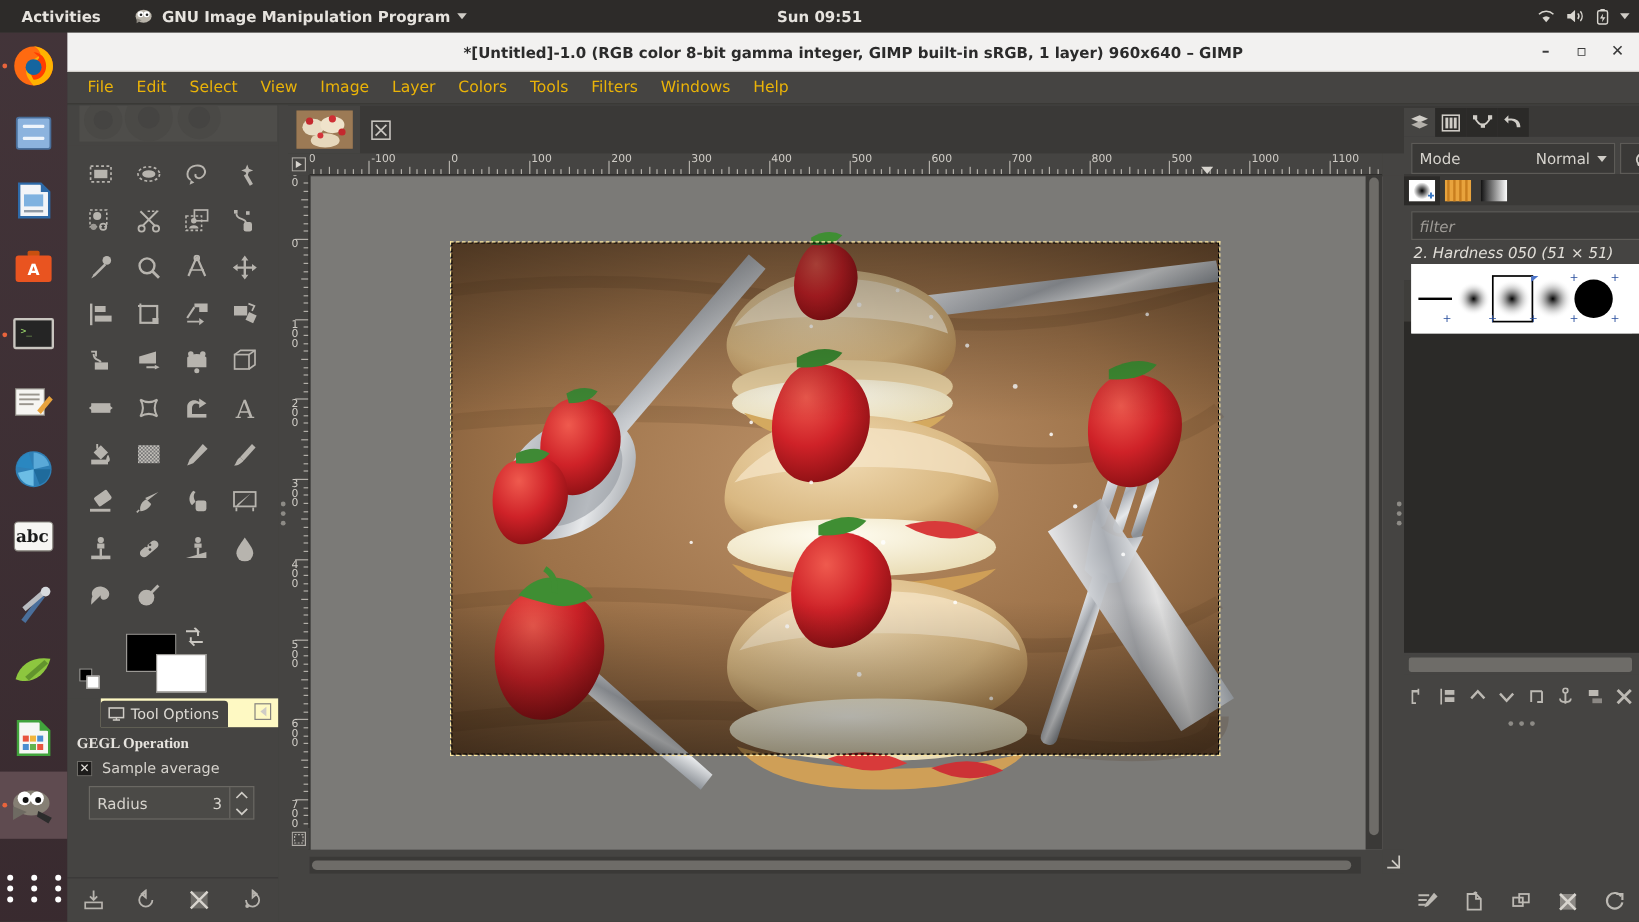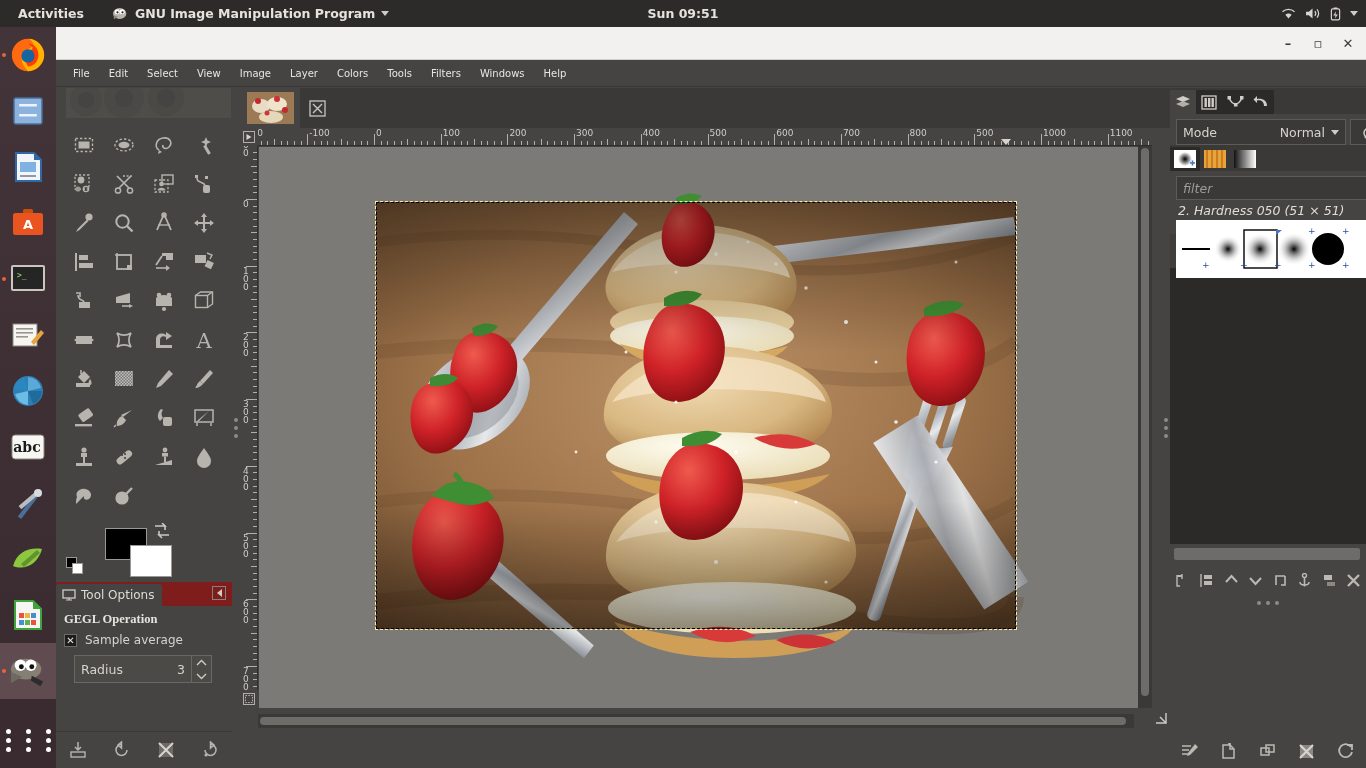--- a/index.html
+++ b/index.html
@@ -47,41 +47,41 @@
   #gimp{ position:absolute; left:56px; top:27px; width:1310px; height:741px; background:#454442; }
   #titlebar{
     position:relative; height:33px; background:#f2f1f0; color:#2b2b2b;
     display:flex; align-items:center; justify-content:center;
     font-size:12.5px; font-weight:bold;
     border-bottom:1px solid #d2cfca;
   }
   #titlebar .wbtns{ position:absolute; right:4px; top:0; height:33px; display:flex; align-items:center; gap:2px;}
   #titlebar .wbtn{ width:28px;height:26px; display:flex;align-items:center;justify-content:center; color:#3a3a3a; font-size:13px;}
   #menubar{ height:27px; background:#454442; display:flex; align-items:center; padding-left:8px; gap:1px; border-bottom:1px solid #383734;}
-  #menubar .mi{ padding:4px 9px; font-size:10px; color:#e5e5e5; border-radius:2px;}
+  #menubar .mi{ padding:4px 9px; font-size:13px; color:#eab308; border-radius:2px;}
 
   #body{ position:absolute; left:0; top:61px; width:1310px; height:680px; }
 
   
   #toolbox{ position:absolute; left:0; top:0; width:176px; height:680px; background:#454442; }
   #tb-head{ height:33px; background:#454442; position:relative; overflow:hidden;}
   #tb-head svg{ position:absolute; left:10px; top:-4px;}
   #tools{ padding:4px 8px 0 8px; display:grid; grid-template-columns:repeat(4,1fr); }
   .tool{ height:39px; display:flex; align-items:center; justify-content:center; color:#b7b4ae;}
   .tool svg{ display:block; }
   #colorarea{ position:relative; height:62px; margin-top:4px;}
   #fg{ position:absolute; left:49px; top:9px; width:42px;height:32px; background:#000; border:1px solid #9a9894;}
   #bg{ position:absolute; left:74px; top:26px; width:42px;height:32px; background:#fff; border:1px solid #9a9894;}
   #swaparrow{ position:absolute; left:97px; top:4px; color:#cbc8c2; font-size:13px;}
   #resetcol{ position:absolute; left:10px; top:38px; width:17px;height:17px;}
   #resetcol .b{position:absolute;left:0;top:0;width:11px;height:11px;background:#000;border:1px solid #9a9894;}
   #resetcol .w{position:absolute;left:6px;top:6px;width:11px;height:11px;background:#fff;border:1px solid #9a9894;}
 
   #tooloptions{ position:absolute; left:0; top:494px; width:176px; height:186px; background:#454442;}
-  .dock-tabrow{ height:24px; background:#7f1d1d; display:flex; align-items:flex-end; position:relative;}
+  .dock-tabrow{ height:24px; background:#fef9c3; display:flex; align-items:flex-end; position:relative;margin-left:28px;}
   .dock-tab{ height:22px; padding:0 8px 0 6px; display:flex;align-items:center; gap:5px; background:#454442; color:#dedbd5; font-size:12px; border-top-left-radius:3px;border-top-right-radius:3px;}
   .dock-menu-btn{ position:absolute; right:6px; top:4px; width:14px;height:14px; border:1px solid #85837e; display:flex;align-items:center;justify-content:center;}
   .dock-menu-btn i{ width:0;height:0;border-top:4px solid transparent;border-bottom:4px solid transparent;border-right:5px solid #cfccc6;display:block;}
   #to-body{ padding:6px 8px 0 8px;}
   #to-title{ font-weight:bold; font-size:12.5px; color:#e6e3de; margin-bottom:6px;font-family:Liberation Serif, serif;}
   .chkrow{ display:flex; align-items:center; gap:8px; margin-bottom:8px;}
   .chkbox{ width:13px;height:13px; background:#1d1c1b; color:#e8e5df; display:flex;align-items:center;justify-content:center; font-size:10px; font-weight:bold; border:1px solid #6d6b67;}
   .spinrow{ display:flex; align-items:stretch; border:1px solid #6a6863; background:#4b4a47; height:28px; margin-left:10px; width:138px;}
   .spinrow .lbl{ flex:1; display:flex;align-items:center; padding-left:6px; font-size:12.5px;}
   .spinrow .val{ display:flex;align-items:center; padding-right:6px; font-size:12.5px;}
@@ -336,20 +336,21 @@
       <i></i>
       <i></i>
       <i></i>
       <i></i>
   </div>
 </div>
 
 <div id="gimp">
 
   <div id="titlebar">
+    <span>*[Untitled]-1.0 (RGB color 8-bit gamma integer, GIMP built-in sRGB, 1 layer) 960x640 – GIMP</span>
     <div class="wbtns">
       <span class="wbtn">–</span>
       <span class="wbtn">▫</span>
       <span class="wbtn">✕</span>
     </div>
   </div>
 
   <div id="menubar">
     <span class="mi">File</span>
     <span class="mi">Edit</span>

